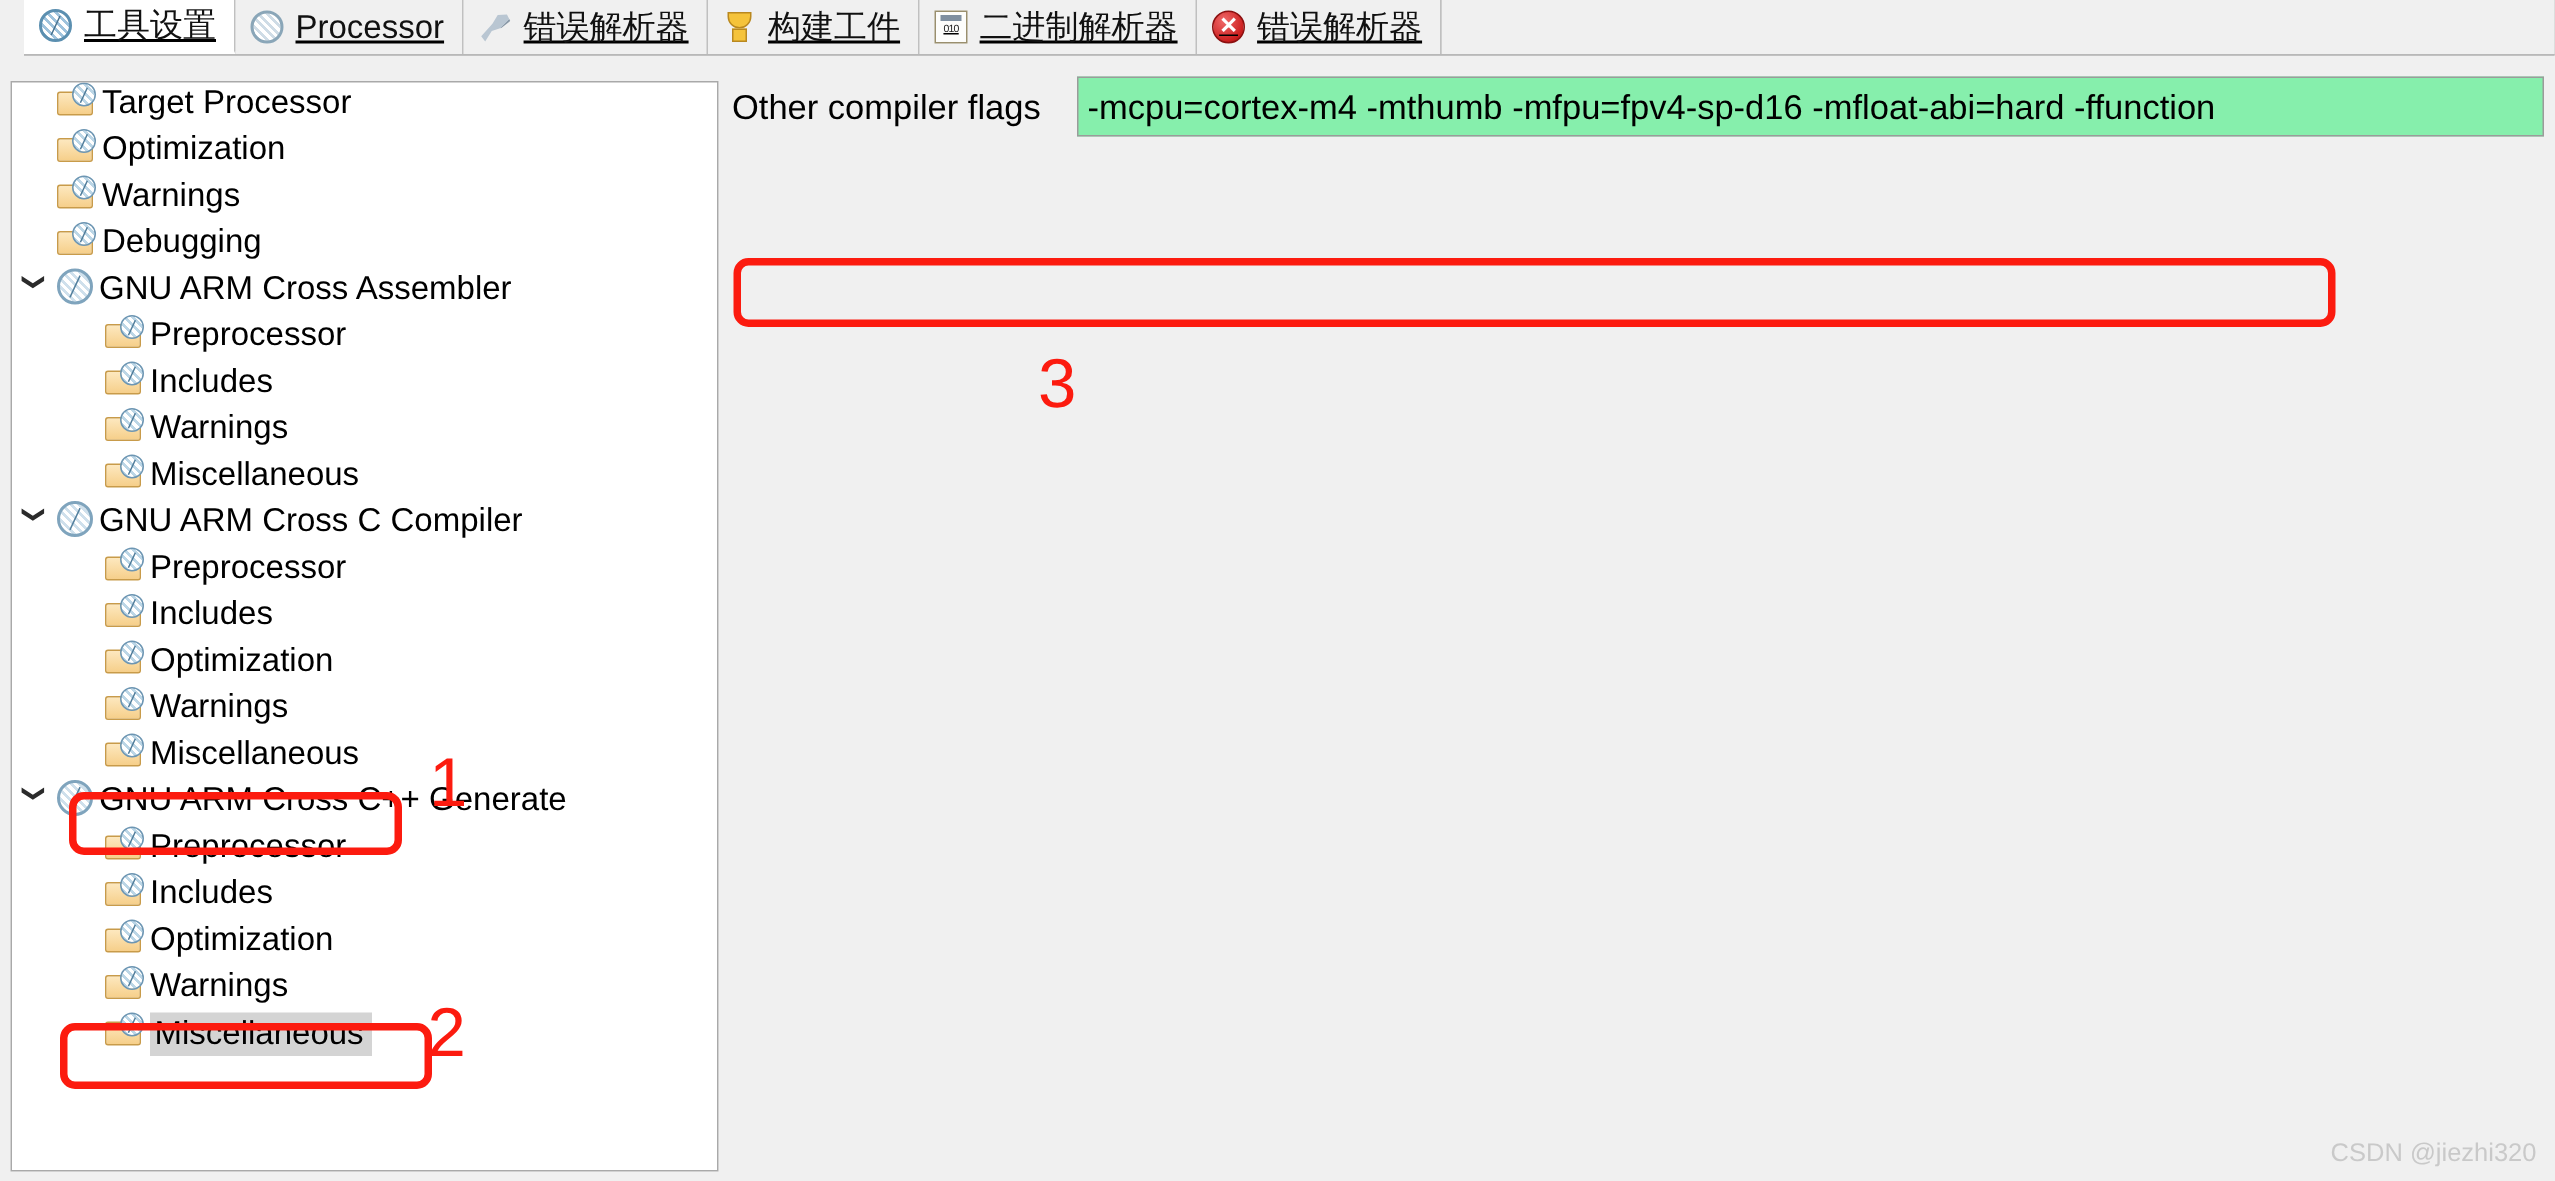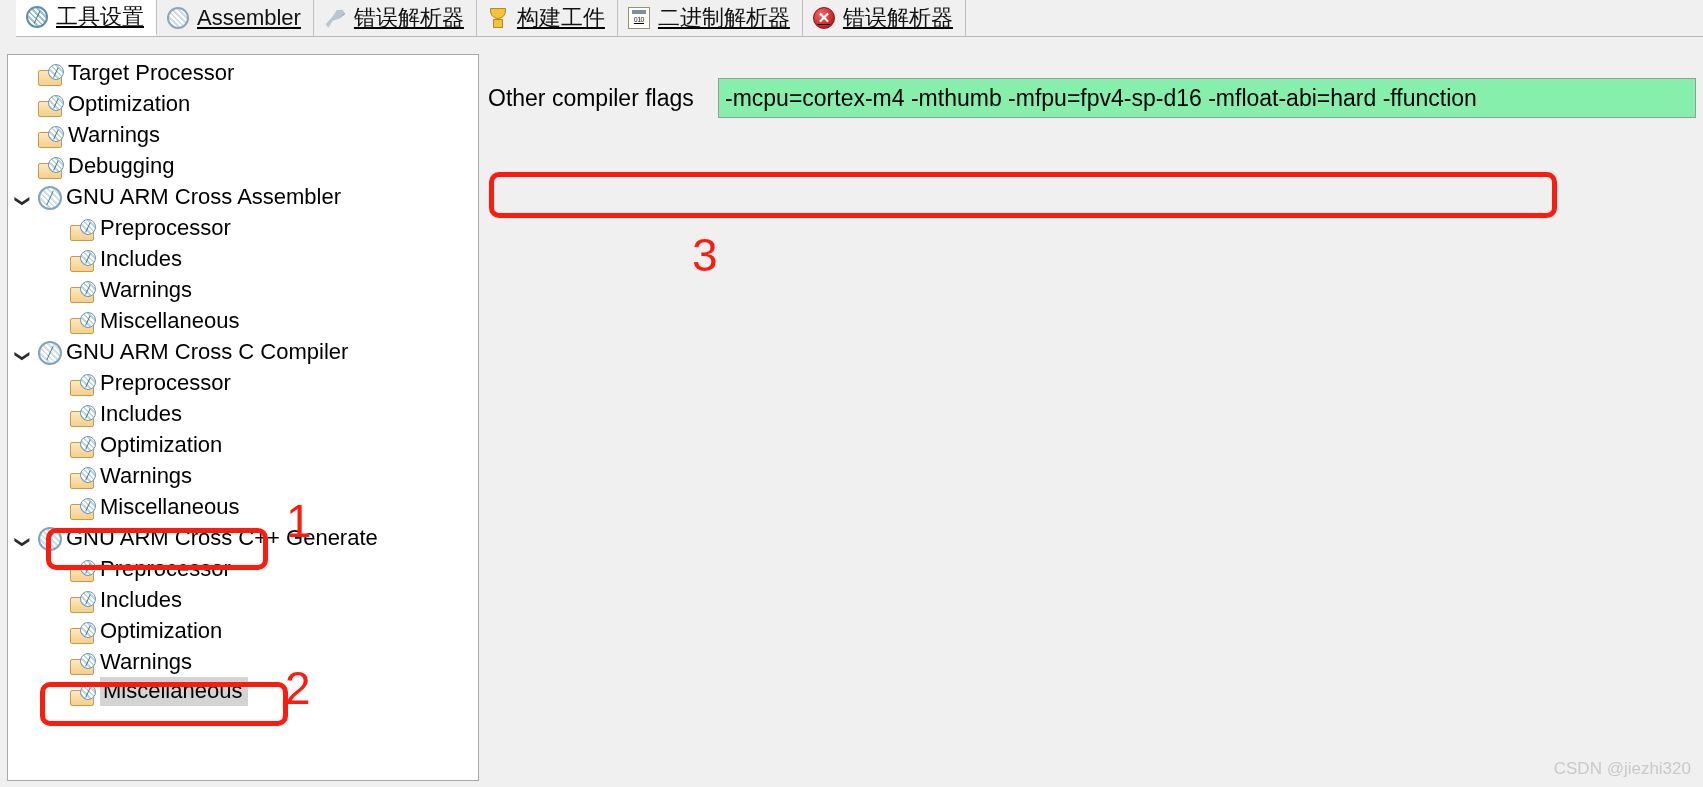--- a/index.html
+++ b/index.html
@@ -128,21 +128,21 @@
     position: absolute;
     left: 7px; top: 54px;
     width: 472px; height: 727px;
     background: #ffffff;
     border: 1px solid #a9a9a9;
     box-sizing: border-box;
     overflow: hidden;
   }
   .tree-row {
     display: flex;
-    align-items: flex-end;
+    align-items: flex-start;
     height: 31px;
     font-size: 22px;
     color: #000;
     white-space: nowrap;
     position: relative;
   }
   .tree-row .twisty {
     width: 30px;
     flex: 0 0 30px;
     text-align: center;
@@ -225,21 +225,21 @@
     border: 2px solid #3c3c3c;
     background: #ffffff;
     box-sizing: border-box;
     margin-right: 14px;
     flex: 0 0 21px;
   }
 
   .flags-row {
     display: flex;
     align-items: center;
-    margin-top: 30px;
+    margin-top: 3px;
     height: 40px;
   }
   .flags-label {
     font-size: 23px;
     color: #000;
     width: 230px;
     flex: 0 0 230px;
     white-space: nowrap;
   }
   .flags-input {
@@ -288,21 +288,21 @@
 </head>
 <body>
 
 <div class="tabbar">
   <div class="tab active">
     <span class="icn icn-globe"></span>
     <span class="tab-label">工具设置</span>
   </div>
   <div class="tab">
     <span class="icn icn-globe-gray"></span>
-    <span class="tab-label">Assembler</span>
+    <span class="tab-label">Processor</span>
   </div>
   <div class="tab">
     <span class="icn icn-hammer"></span>
     <span class="tab-label">错误解析器</span>
   </div>
   <div class="tab">
     <span class="icn icn-trophy"></span>
     <span class="tab-label">构建工件</span>
   </div>
   <div class="tab">

